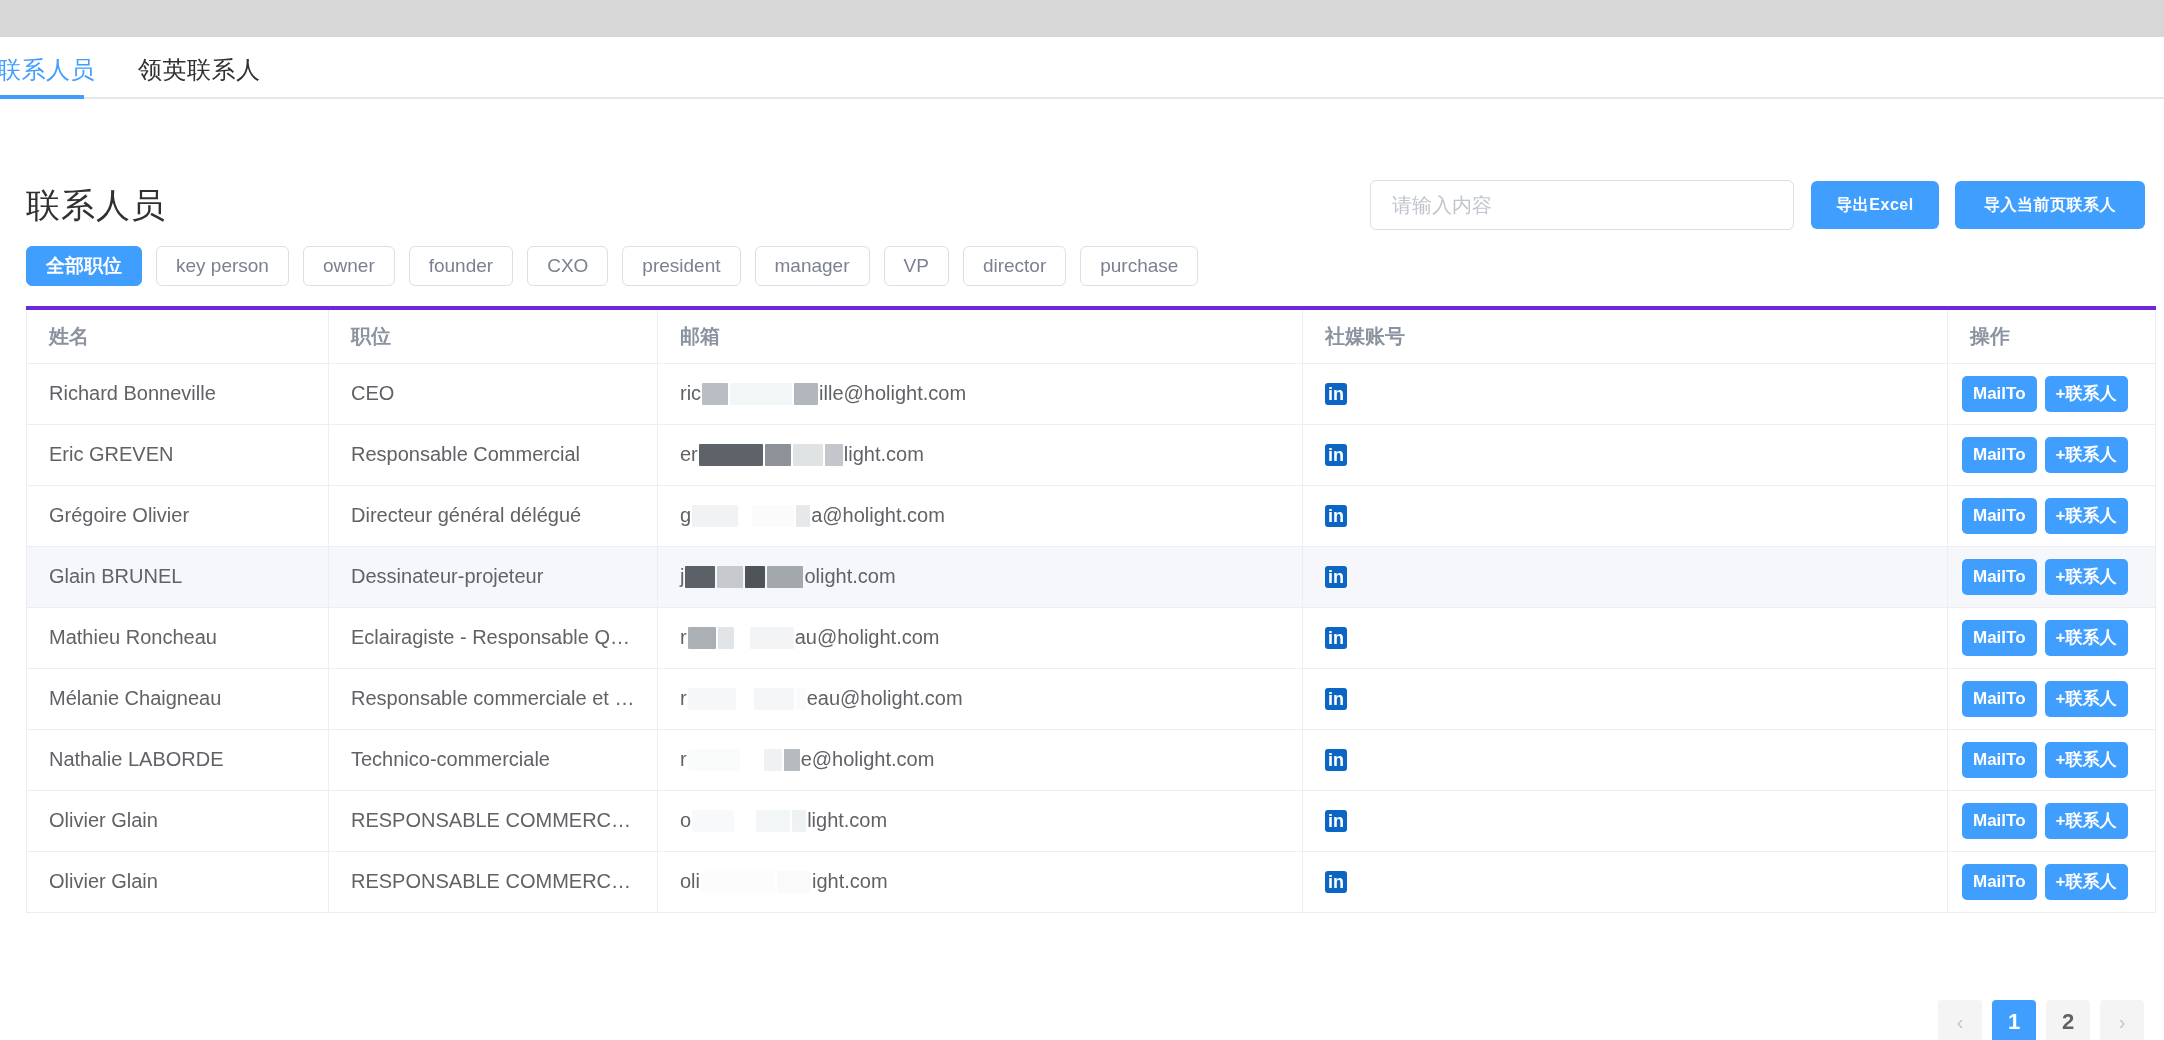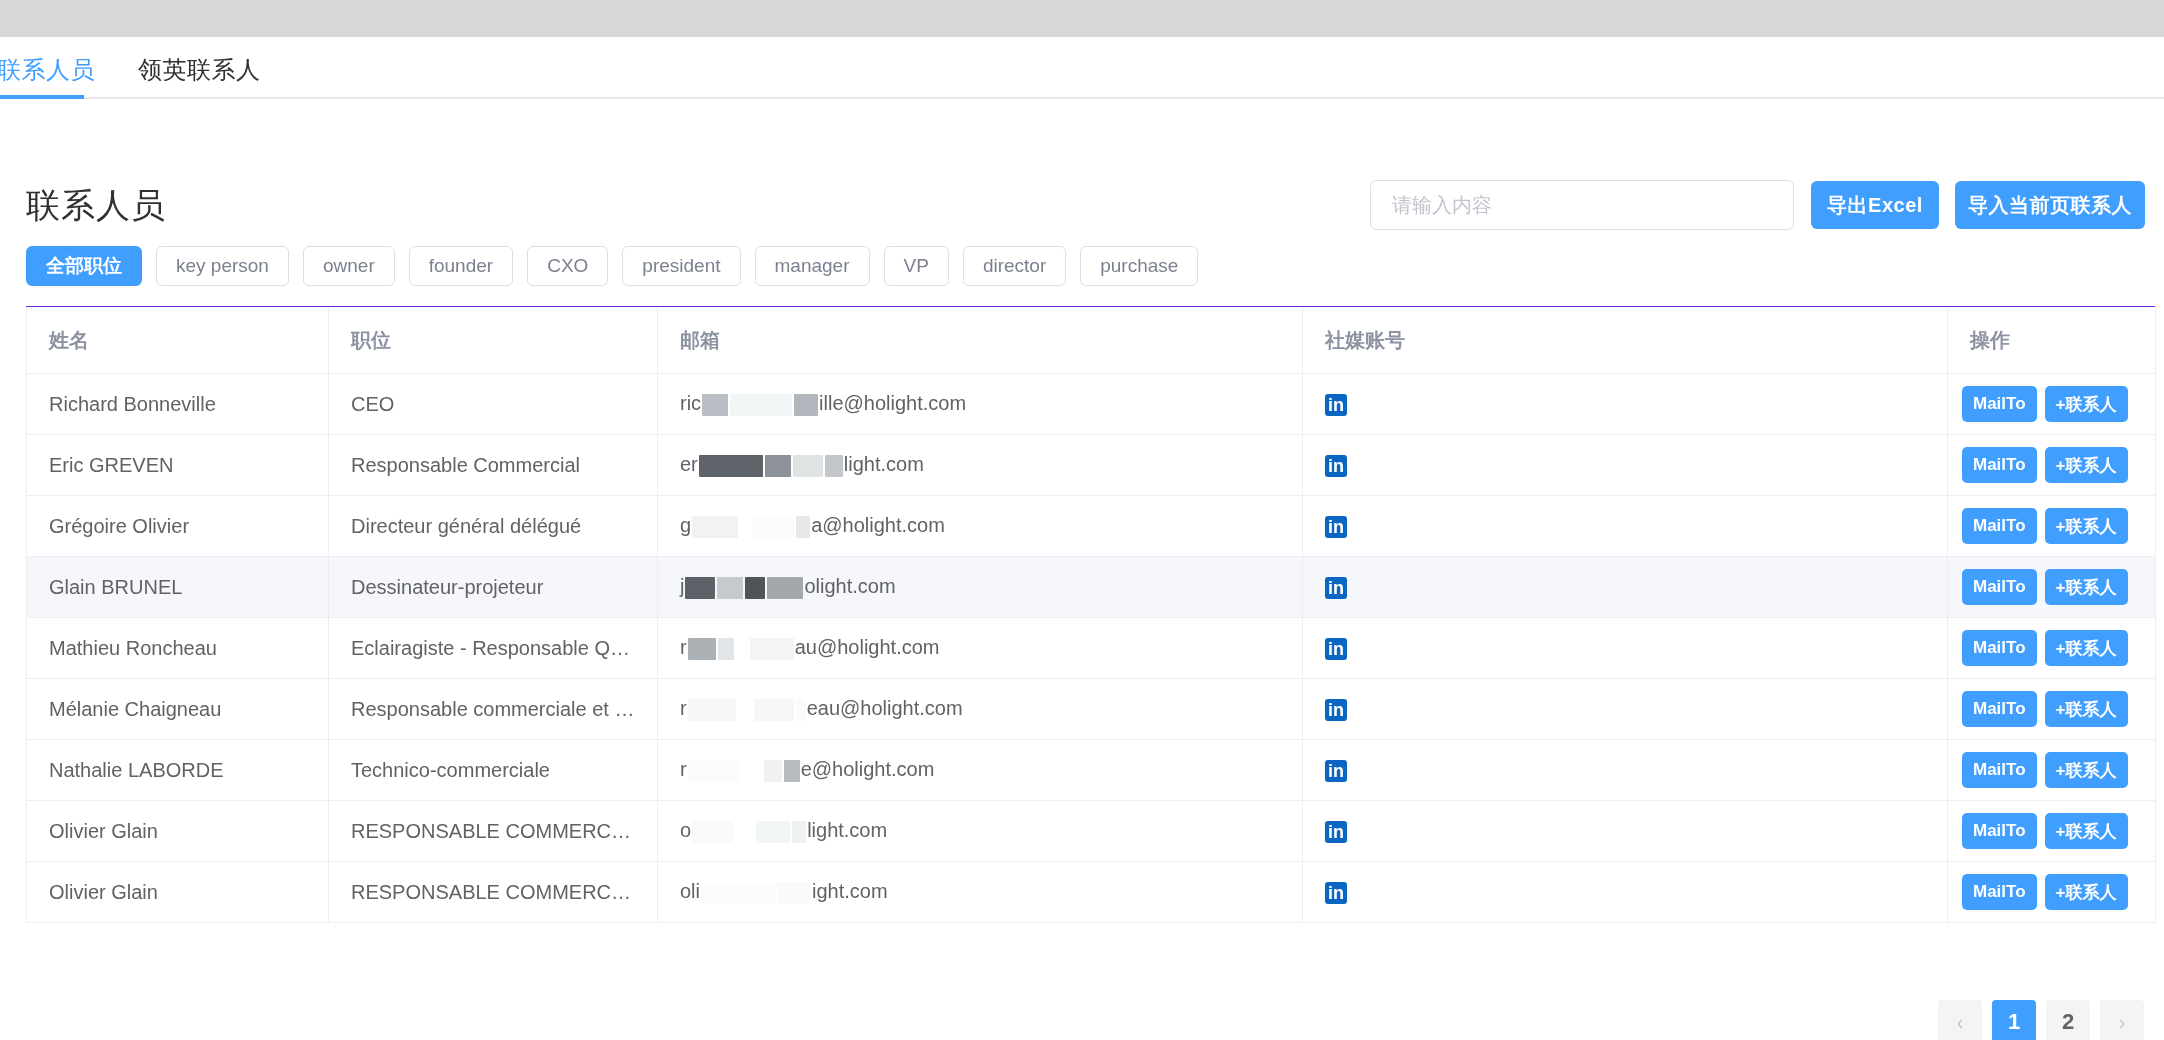--- a/index.html
+++ b/index.html
@@ -72,21 +72,21 @@
   }
   .search-box::placeholder { color: #c0c4cc; }
 
   .btn-primary {
     position: absolute;
     height: 48px;
     background: #409eff;
     border: none;
     border-radius: 6px;
     color: #ffffff;
-    font-size: 20px;
+    font-size: 16px;
     font-weight: bold;
     letter-spacing: 0.5px;
     cursor: pointer;
     white-space: nowrap;
     font-family: "Liberation Sans", "DejaVu Sans", sans-serif;
     display: flex; align-items: center; justify-content: center;
   }
   .btn-export { left: 1811px; top: 181px; width: 128px; }
   .btn-import { left: 1955px; top: 181px; width: 190px; }
 
@@ -132,25 +132,25 @@
     text-align: left;
     padding: 0 22px;
     font-size: 20px;
     font-weight: normal;
     color: #606266;
     overflow: hidden;
     white-space: nowrap;
     text-overflow: ellipsis;
   }
   table.contacts thead th {
-    height: 67px;
+    height: 55px;
     color: #8b92a0;
     font-weight: bold;
     background: #ffffff;
-    border-top: 1px solid #6d28d9;
+    border-top: 4px solid #6d28d9;
     margin-left: 29px;
   }
   table.contacts tbody td {
     height: 61px;
     color: #606266;
   }
   table.contacts tr.highlight td { background: #f5f7fa; }
   
   table.contacts th.sep, table.contacts td.sep {
     border-left: 1px solid #ebeef5;

